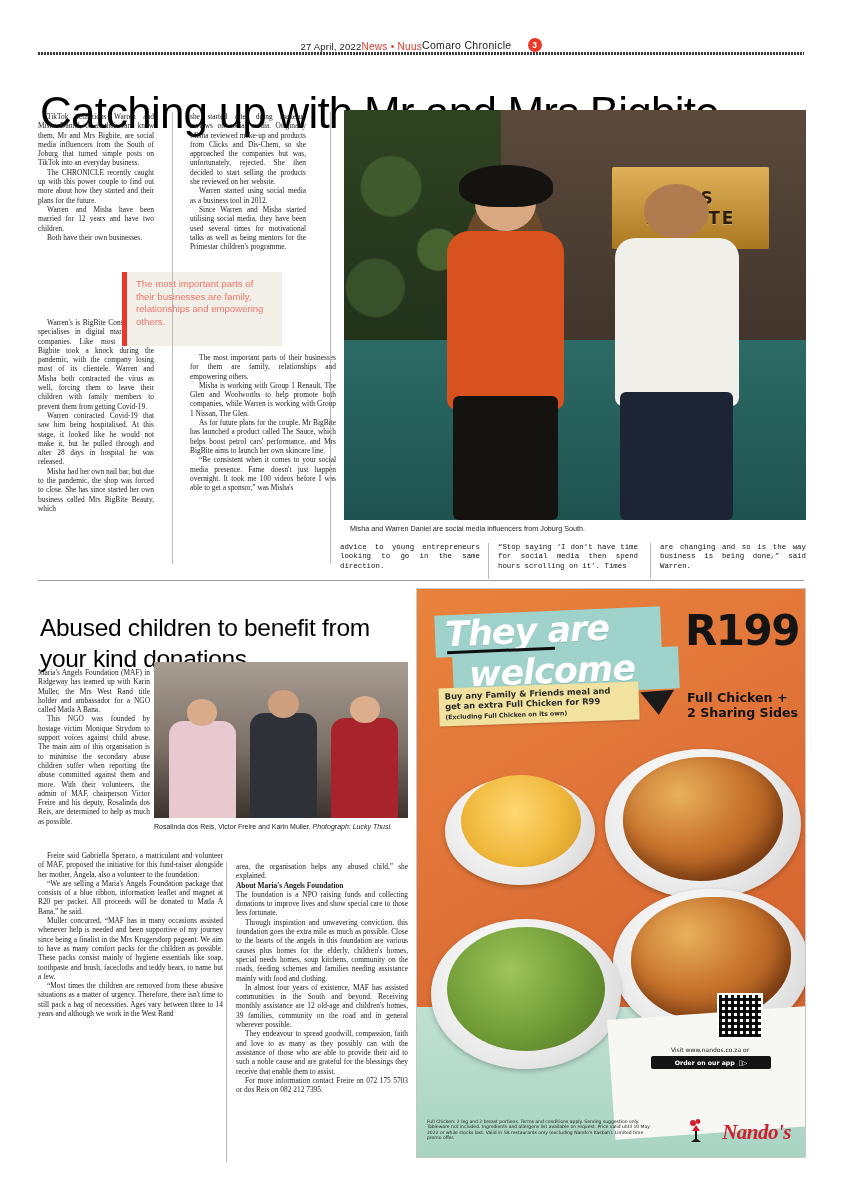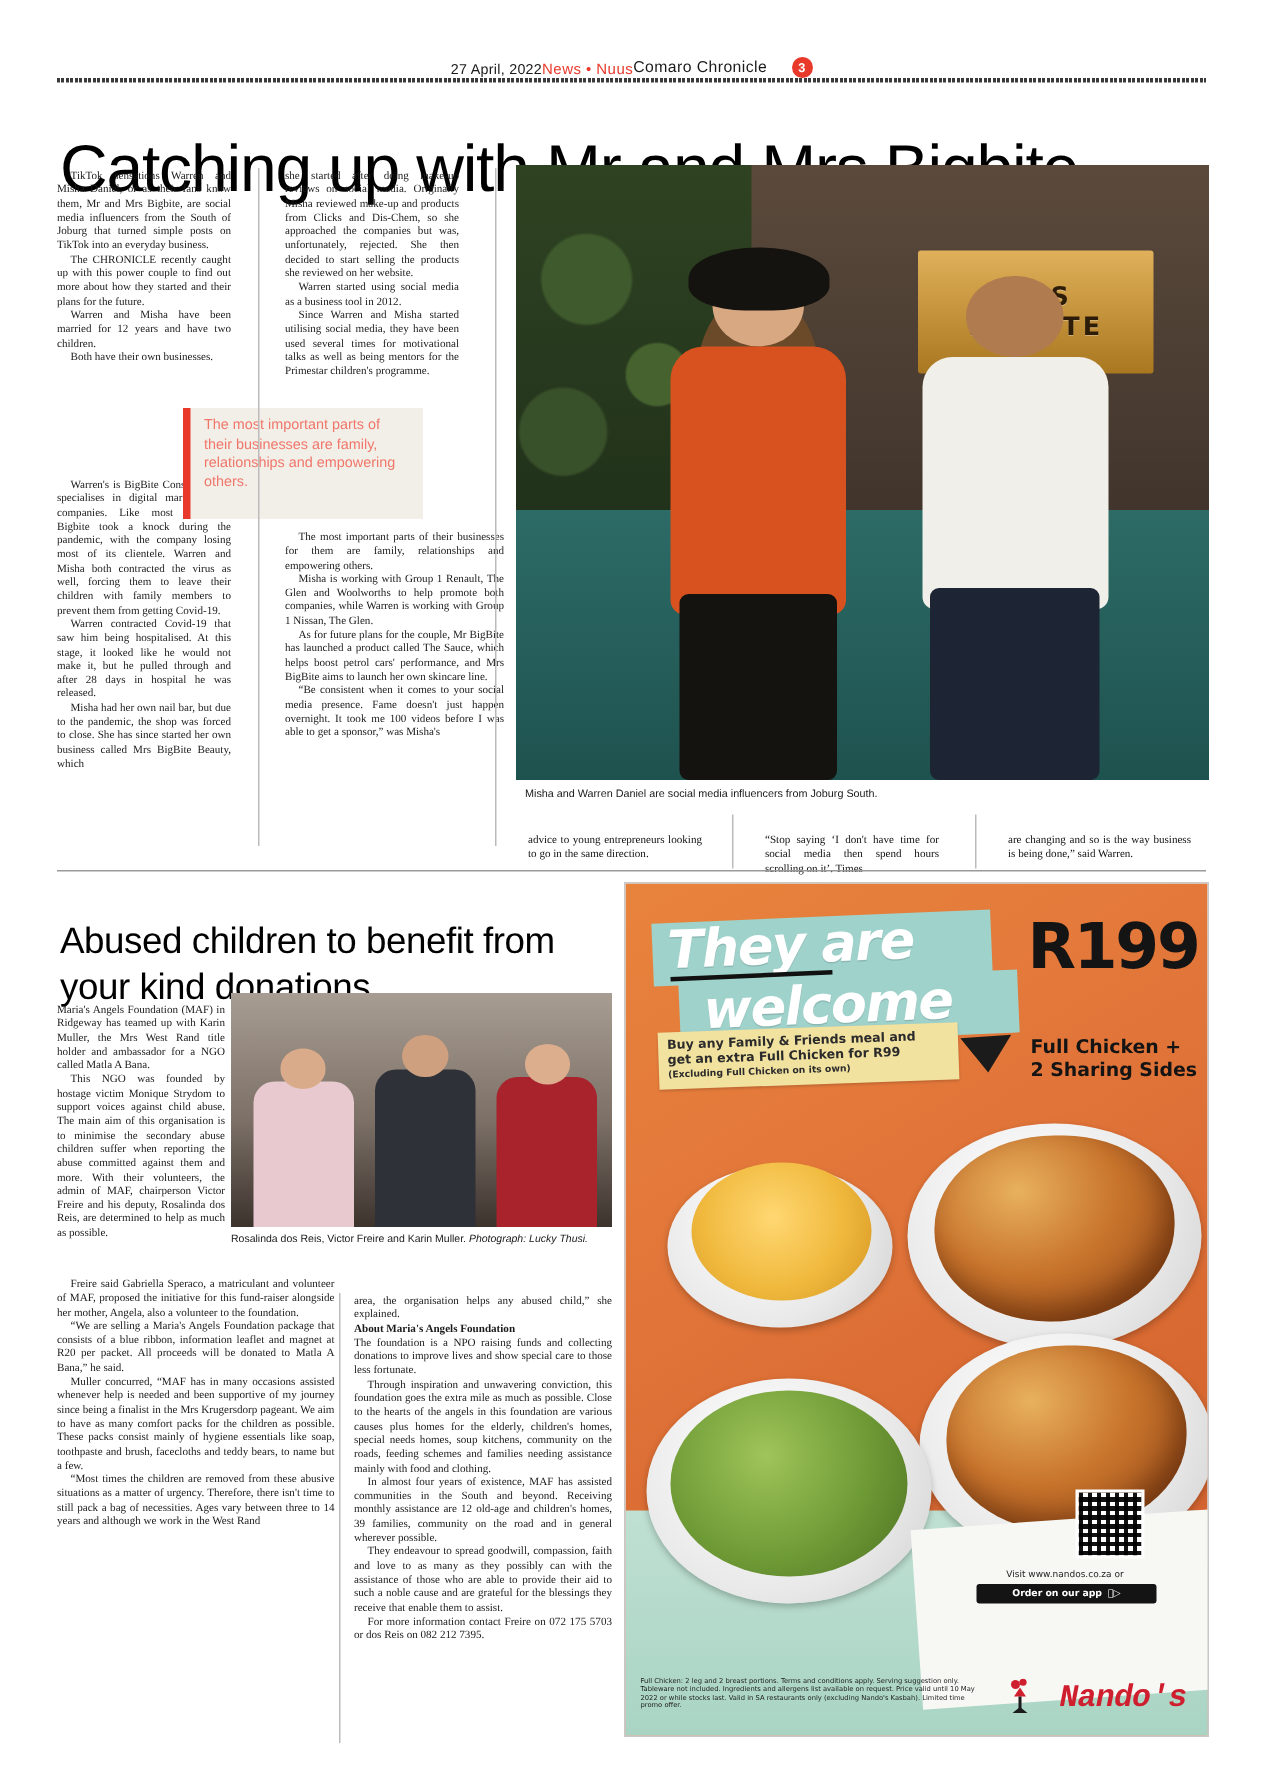--- a/index.html
+++ b/index.html
@@ -68,21 +68,21 @@
     overflow:hidden; background:#2a2420;
   }
   .a1-caption {
     position:absolute; left:350px; top:524px; width:460px;
     font-family:"Liberation Sans", sans-serif;
     font-size:7.2px; color:#1a1a1a;
   }
 
   
   .a1-bot { position:absolute; top:543px; font-size:7.4px; line-height:9.3px; text-align:justify; }
-  .a1-bot p { margin:12px; text-indent:0; }
+  .a1-bot p { margin:0; text-indent:0;font-family:Liberation Mono, monospace; }
   #a1b1 { left:340px; width:140px; }
   #a1b2 { left:498px; width:140px; }
   #a1b3 { left:660px; width:146px; }
 
   .sep-rule {
     position:absolute; left:38px; top:580px; width:766px; height:1px; background:#9a9a9a;
   }
 
   
   .a2-head {
@@ -201,21 +201,21 @@
   }
   .ad-orderbar {
     position:absolute; right:34px; bottom:88px; width:120px; height:13px;
     background:#141414; border-radius:2px;
     display:flex; align-items:center; justify-content:center; gap:4px;
     font-family:"DejaVu Sans", sans-serif; font-size:6.2px; color:#fff; font-weight:bold;
   }
   .ad-logo {
     position:absolute; right:14px; bottom:12px;
     display:flex; align-items:center; gap:15px;
-    font-family:Liberation Mono, monospace; font-weight:bold; font-style:italic;
+    font-family:Liberation Serif, serif; font-weight:bold; font-style:italic;
     font-size:21px; color:#cf1f2e; letter-spacing:-0.5px;margin-top:40px;
   }
   .logo-bird { width:20px; height:26px; position:relative; }
   .ad-fine {
     position:absolute; left:10px; bottom:16px; width:228px;
     font-family:"DejaVu Sans", sans-serif;
     font-size:4.5px; line-height:5.6px; color:#1c1c1c;
   }
 
   

